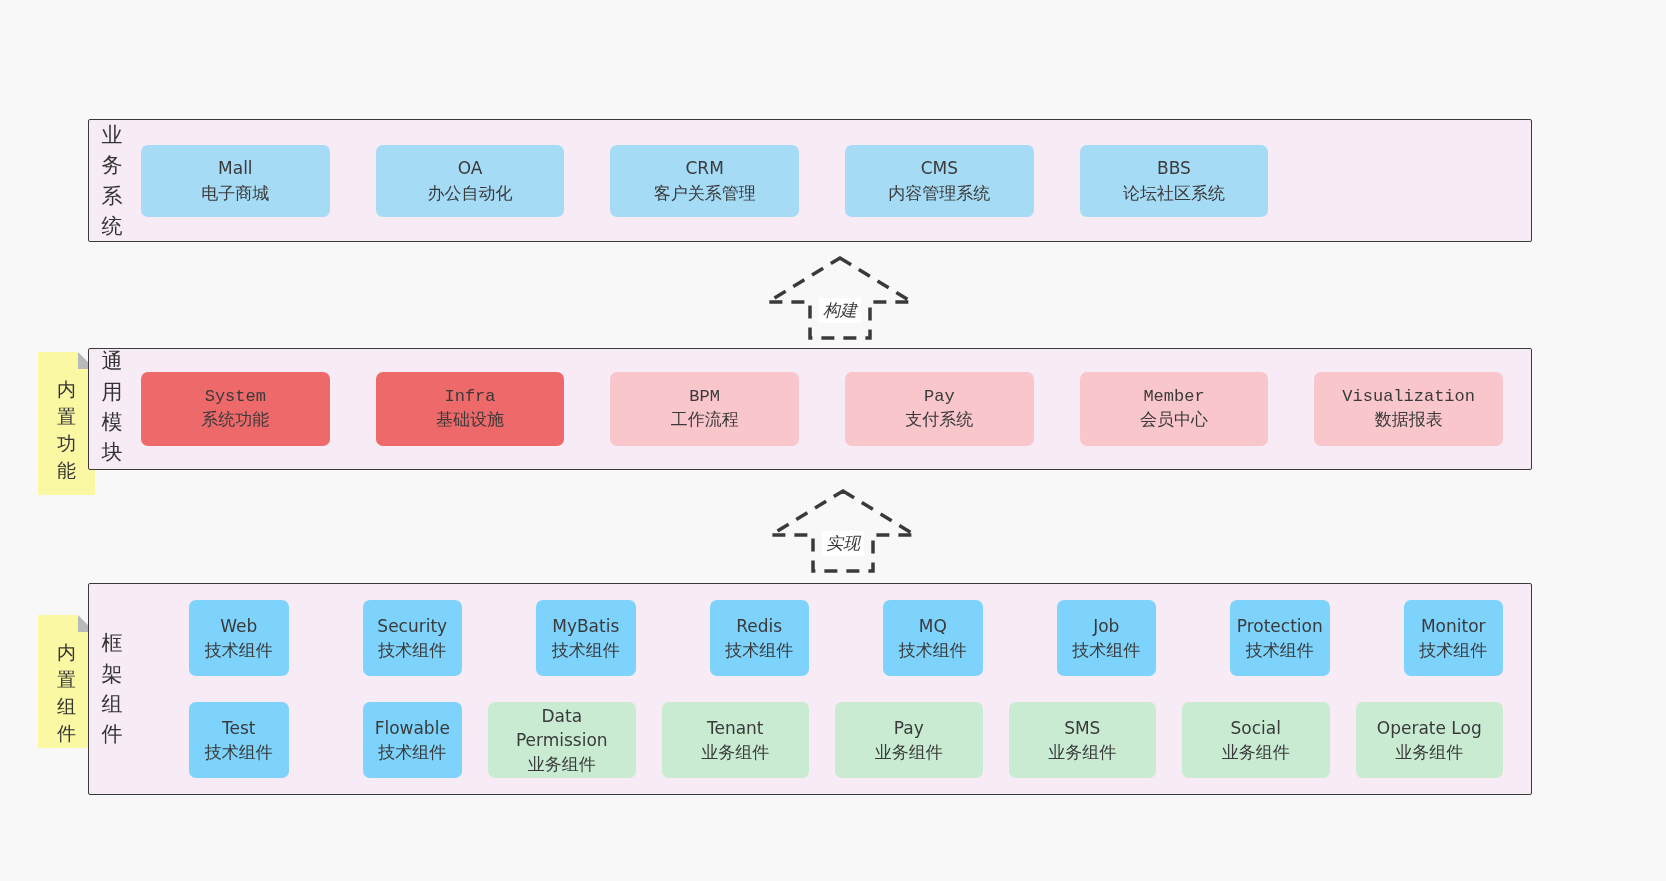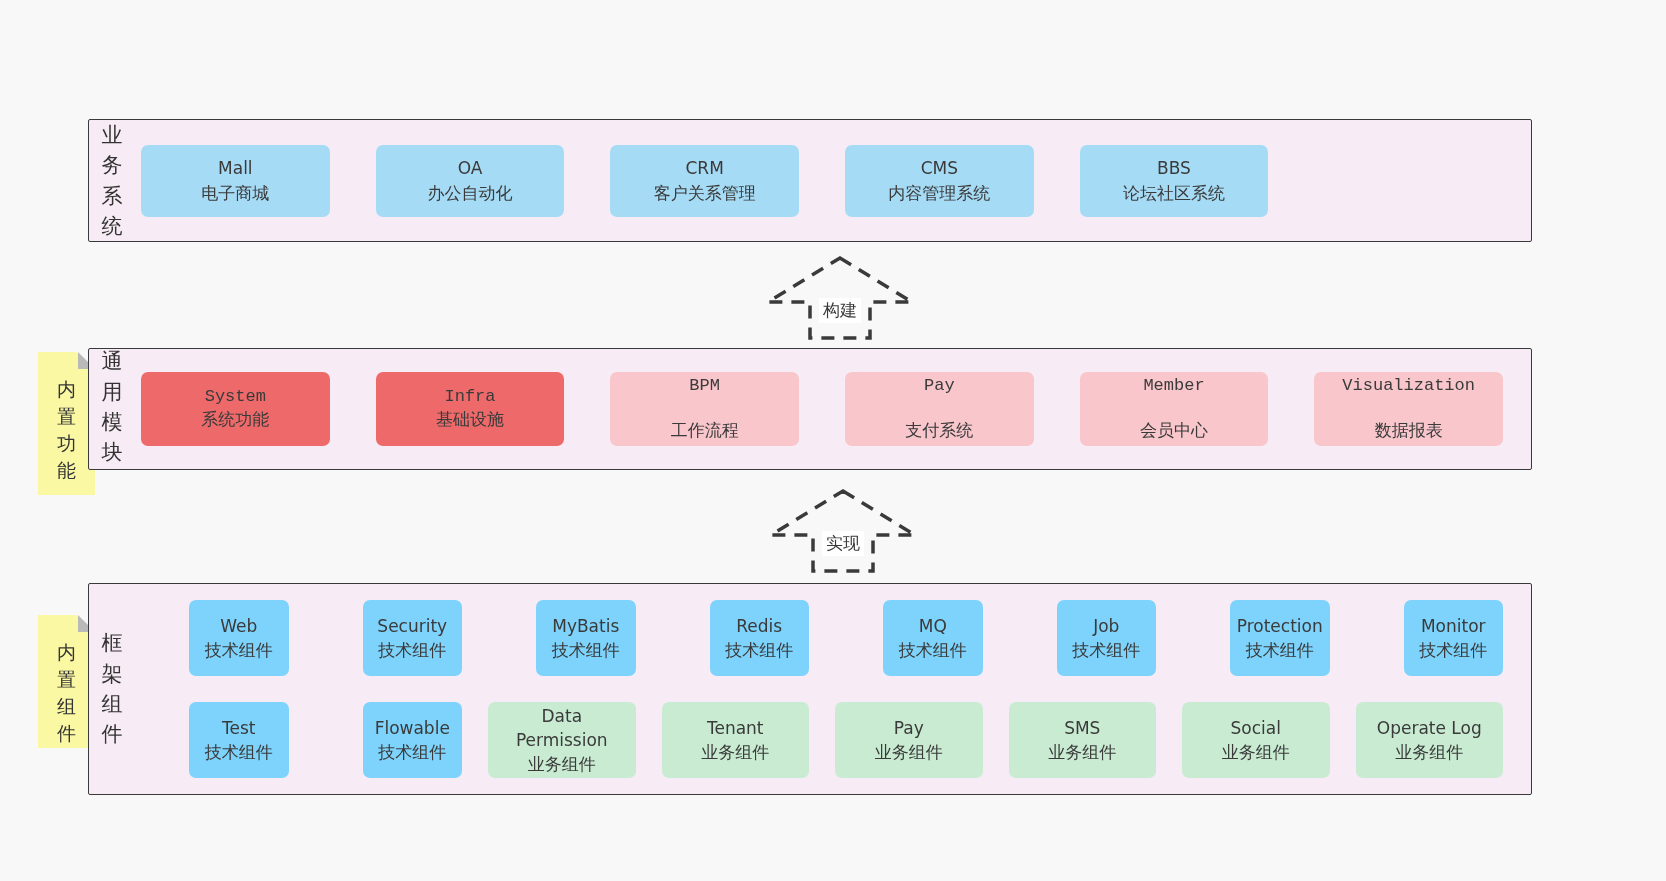--- a/index.html
+++ b/index.html
@@ -56,21 +56,21 @@
     text-align: center;
     font-size: 17px; line-height: 1.42;
     color: #3a3a3a;
     padding: 2px 6px; box-sizing: border-box;
   }
   .h72 { height: 72px; }
   .h74 { height: 74px; }
   .h76 { height: 76px; }
   .blue       { background: #a6dbf5; }
   .red        { background: #ee6a6a; }
-  .pink       { background: #f9c6cc; justify-content: space-between; }
+  .pink       { background: #f9c6cc; }
   .green      { background: #7dd3fc; margin-left: 48px; }
   .lightgreen { background: #c8ebd2; }
 
   
   .note {
     position: absolute;
     left: 38px; width: 57px;
     background: #fbf8a3;
     z-index: 1;
   }
@@ -98,20 +98,21 @@
   #arrow-build     { left: 765px; top: 255px; }
   #arrow-implement { left: 768px; top: 488px; }
   .arrow svg { display: block; width: 150px; height: 86px; }
   .arrow-label {
     position: absolute; left: 50%; top: 43px;
     transform: translateX(-50%);
     background: #ffffff;
     padding: 1px 4px;
     font-size: 17px; color: #3a3a3a;
     white-space: nowrap;
+    font-style: italic;
   }
 </style>
 </head>
 <body>
 
 <div class="stage">
 
   <div class="band" id="band-business">
     <div class="band-label">
       <span>业务系统</span>

